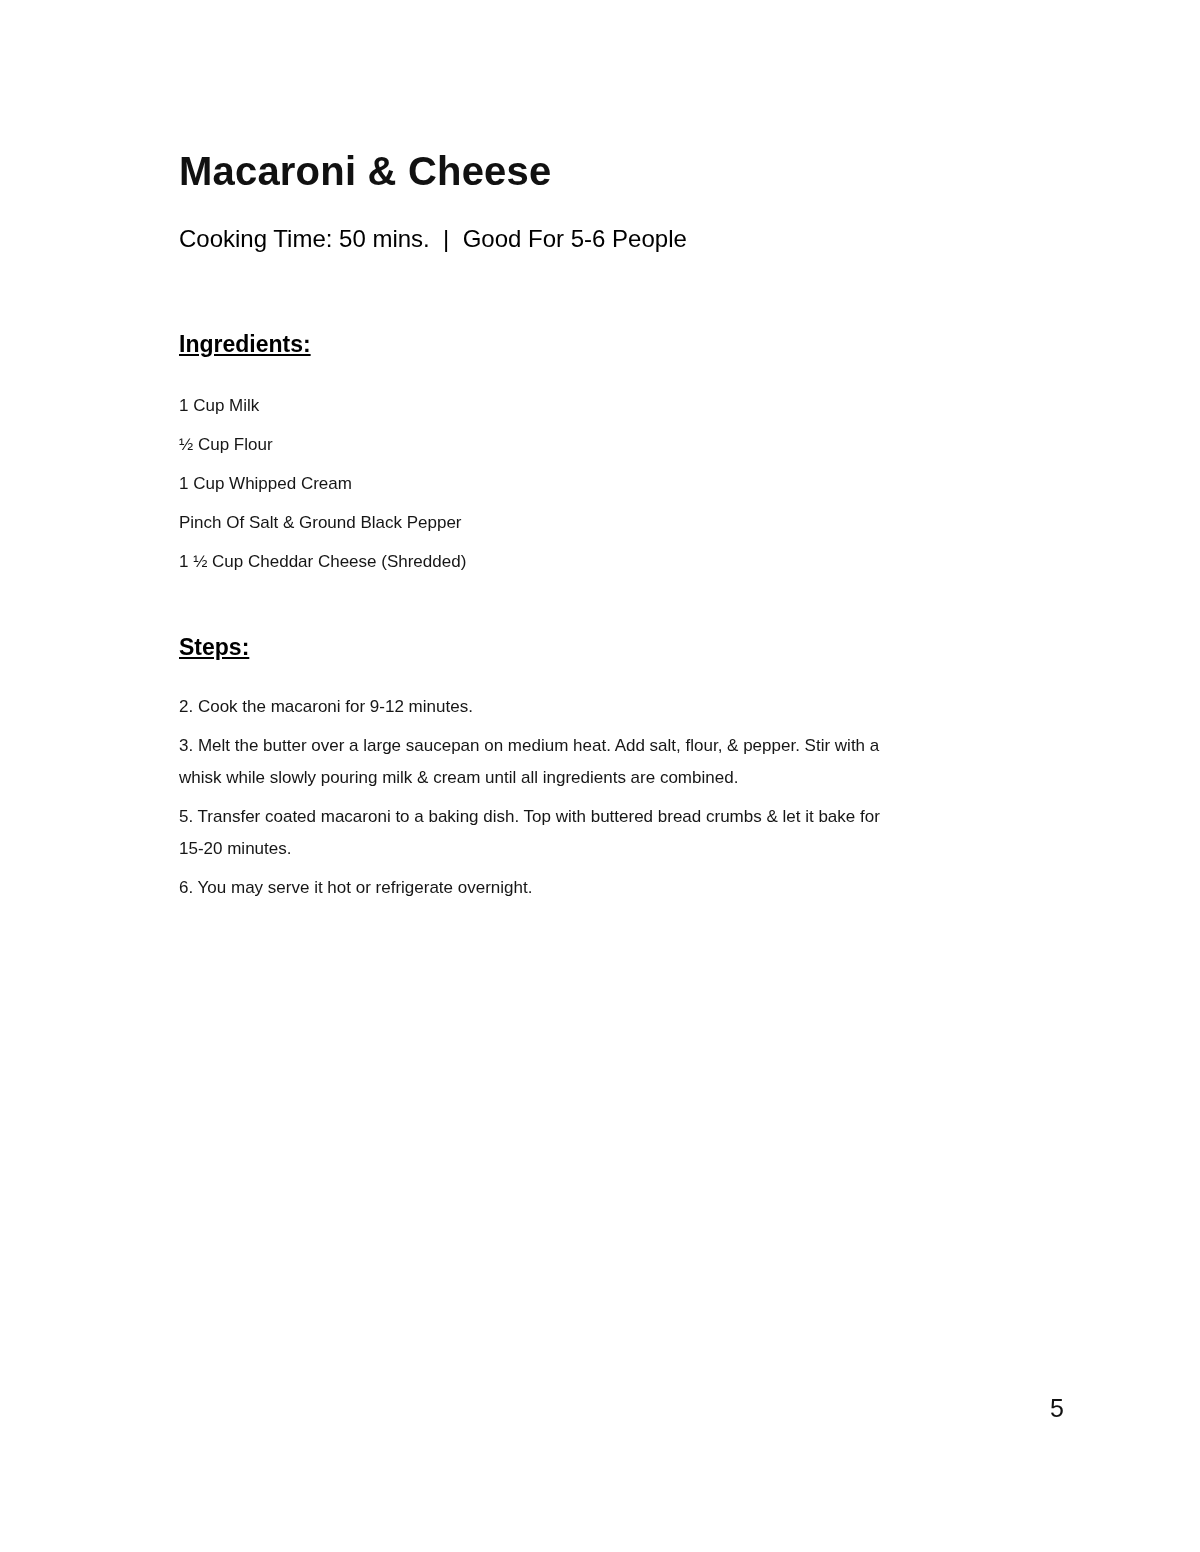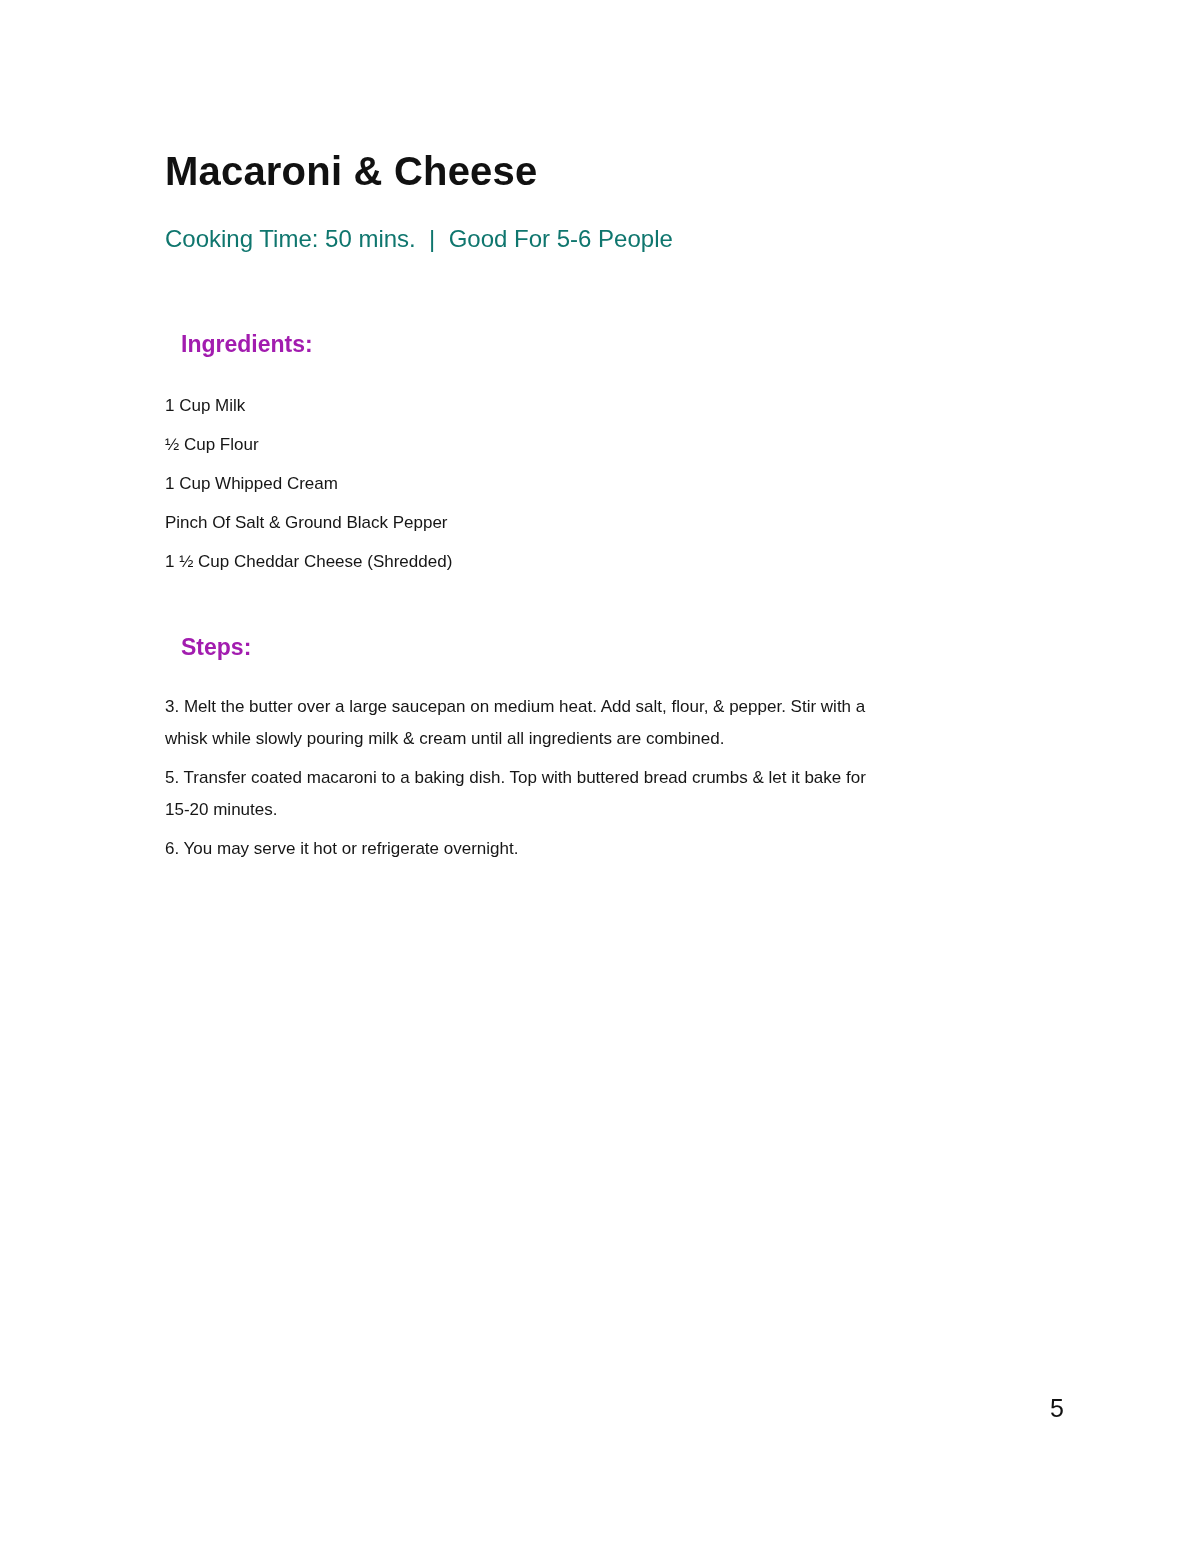--- a/index.html
+++ b/index.html
@@ -11,45 +11,46 @@
     width: 1200px;
     height: 1552px;
     position: relative;
     font-family: "Liberation Sans", sans-serif;
     color: #121212;
     overflow: hidden;
   }
   .content {
     position: absolute;
     top: 147px;
-    left: 165px;
+    left: 179px;
     width: 720px;
   }
   .recipe-title {
     font-size: 40px;
     font-weight: 700;
     line-height: 48px;
     margin: 0;
     letter-spacing: 0.2px;
     color: #111111;
   }
   .recipe-subtitle {
     font-size: 24px;
     font-weight: 400;
     line-height: 32px;
     margin: 28px 0 0 0;
     white-space: pre-wrap;
-    color: #0f766e;
+    color: #000000;
   }
   .section-heading {
     font-size: 23px;
     font-weight: 700;
     line-height: 32px;
-    margin: 16px;
-    color: #a21caf;
+    margin: 0;
+    color: #000000;
+    text-decoration: underline;
   }
   .ingredients-heading {
     margin-top: 73px;
   }
   .steps-heading {
     margin-top: 53px;
   }
   .text-line {
     font-size: 17px;
     font-weight: 400;
@@ -87,20 +88,21 @@
     <p class="text-line">1 Cup Milk</p>
     <p class="text-line">½ Cup Flour</p>
     <p class="text-line">1 Cup Whipped Cream</p>
     <p class="text-line">Pinch Of Salt &amp; Ground Black Pepper</p>
     <p class="text-line">1 ½ Cup Cheddar Cheese (Shredded)</p>
   </div>
 
   <h2 class="section-heading steps-heading">Steps:</h2>
 
   <div class="step-list">
+    <p class="text-line">2. Cook the macaroni for 9-12 minutes.</p>
     <p class="text-line">3. Melt the butter over a large saucepan on medium heat. Add salt, flour, &amp; pepper. Stir with a whisk while slowly pouring milk &amp; cream until all ingredients are combined.</p>
     <p class="text-line">5. Transfer coated macaroni to a baking dish. Top with buttered bread crumbs &amp; let it bake for 15-20 minutes.</p>
     <p class="text-line">6. You may serve it hot or refrigerate overnight.</p>
   </div>
 
 </div>
 
 <div class="page-number">5</div>
 
 </body></html>

